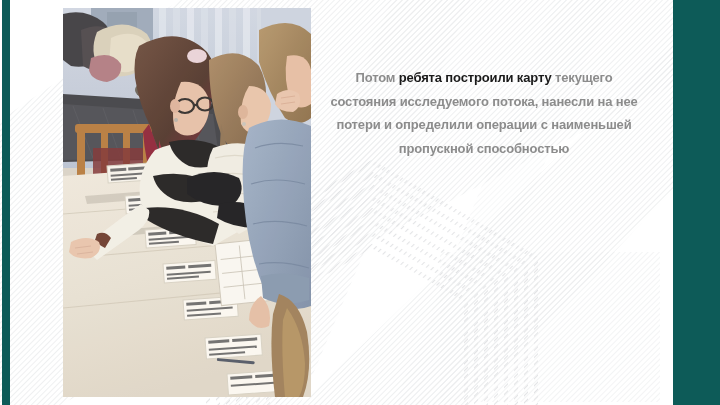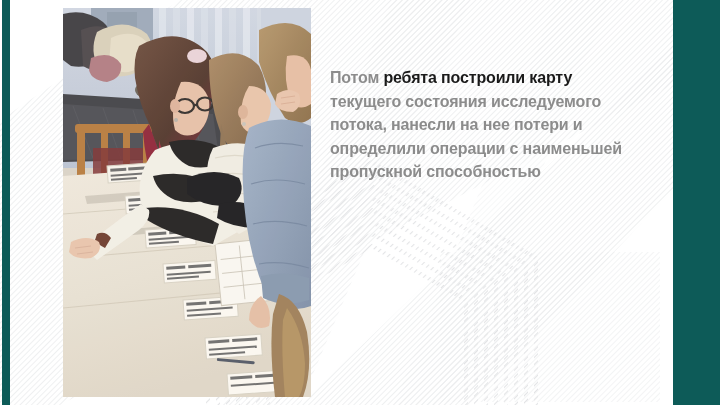--- a/index.html
+++ b/index.html
@@ -31,22 +31,22 @@
   .photo{
     position:absolute;left:63px;top:8px;width:248px;height:389px;
     overflow:hidden;background:#d9d2c6;
     box-shadow:0 0 0 0 rgba(0,0,0,0);
   }
   .photo svg{display:block;width:248px;height:389px;}
 
   
   .text-block{
     position:absolute;left:330px;top:66px;width:308px;
-    text-align:left;
-    font-size:16px;
+    text-align:center;
+    font-size:13px;
     line-height:23.6px;
     letter-spacing:-0.15px;
     color:#8c8c8c;
     font-weight:700;
   }
   .text-block .hl{color:#1a1a1a;font-weight:700;}
   .text-block .reg{color:#8c8c8c;font-weight:700;}
 </style>
 </head>
 <body>

